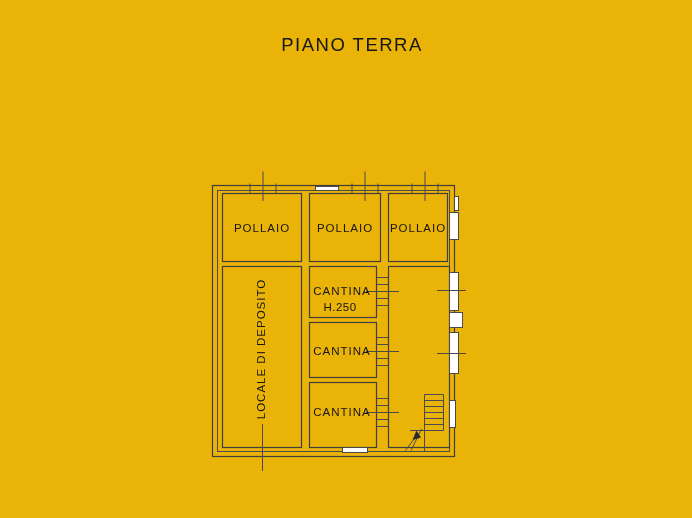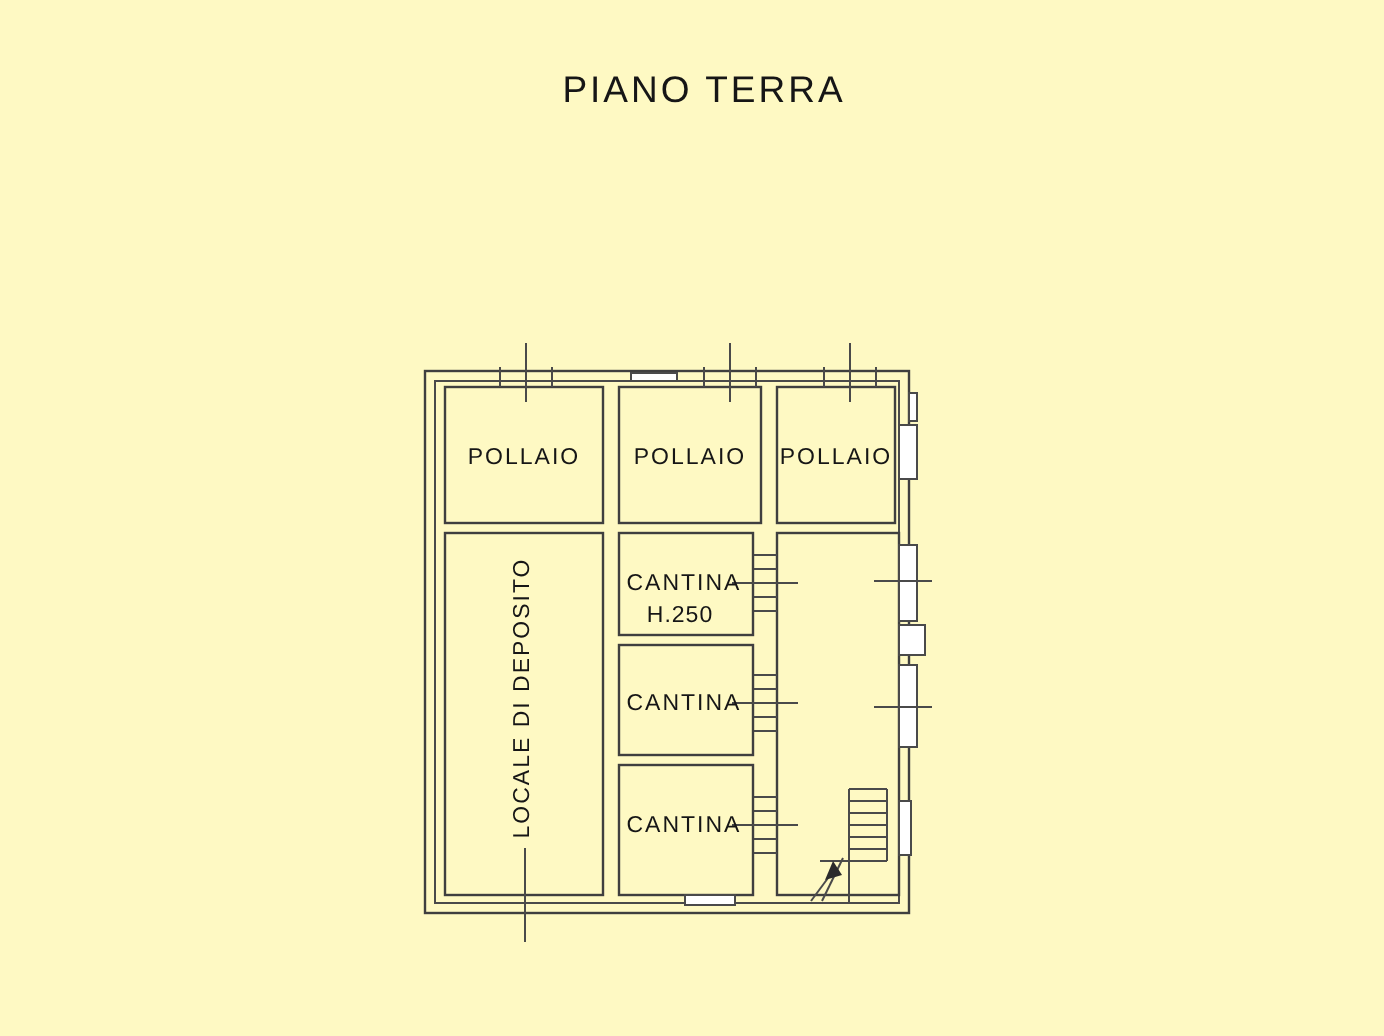--- a/index.html
+++ b/index.html
@@ -1,19 +1,19 @@
 <!DOCTYPE html>
 <html><head>
 <meta charset="utf-8">
 <style>
   html,body{margin:0;padding:0;background:#ffffff;}
   .page{
     position:relative;
     width:692px;height:518px;
-    background:#fef9c3;
+    background:#eab308;
     font-family:"Liberation Sans", sans-serif;
     overflow:hidden;
   }
   svg{display:block;}
   .wall{fill:none;stroke:#3f3f3f;stroke-width:1.2;}
   .thin{fill:none;stroke:#4a4a4a;stroke-width:1;}
   .sym{fill:#ffffff;stroke:#4a4a4a;stroke-width:1;}
   .arrowhead{fill:#2b2b2b;stroke:none;}
   text{fill:#161616;}
   .title-text{font-size:18.5px;letter-spacing:1.5px;}

